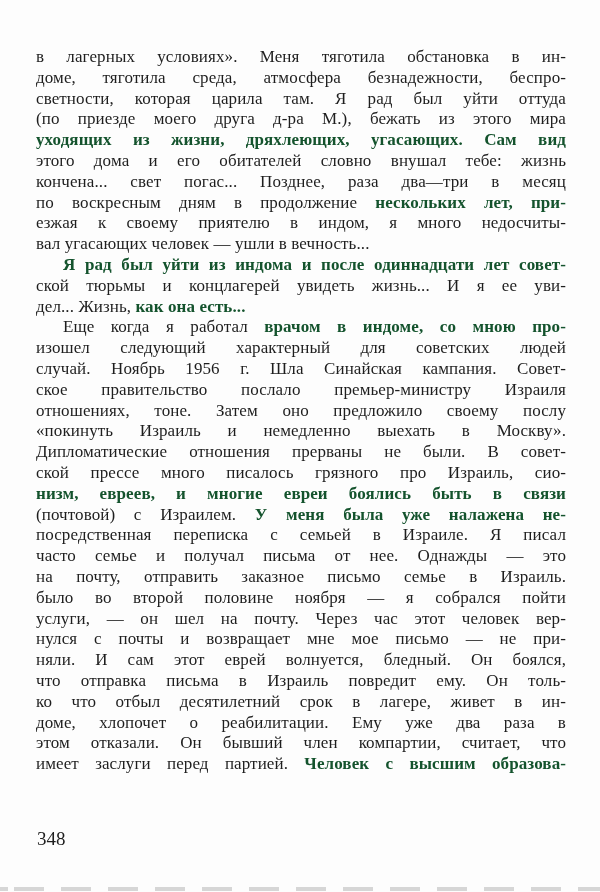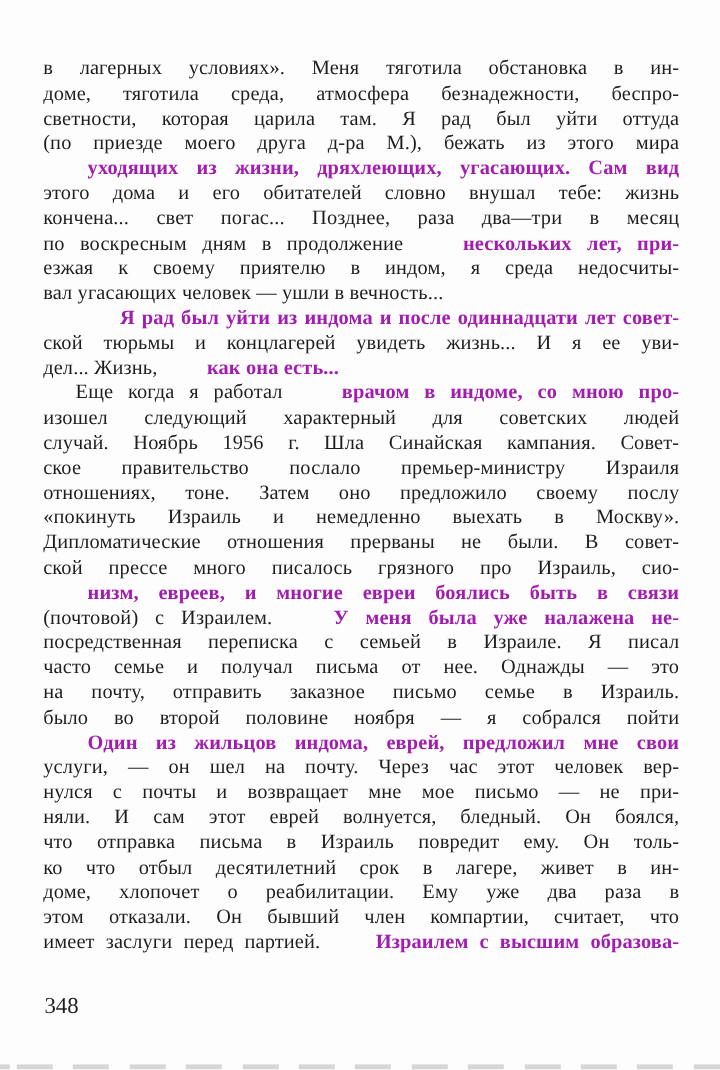--- a/index.html
+++ b/index.html
@@ -32,22 +32,21 @@
     white-space: normal;
   }
   .line.ragged {
     text-align-last: left;
   }
   .line.indent {
     text-indent: 27px;
   }
   .line .b {
     font-weight: 700;
-    color: #a21caf;
-    margin-left: 37px;
+    color: #14532d;
   }
   .page-number {
     position: absolute;
     left: 37px;
     top: 828px;
     font-size: 19px;
     line-height: 22px;
   }
   .perforation {
     position: absolute;
@@ -69,44 +68,43 @@
 <div class="page">
   <div class="text-block">
       <div class="line"><span>в лагерных условиях». Меня тяготила обстановка в ин-</span></div>
       <div class="line"><span>доме, тяготила среда, атмосфера безнадежности, беспро-</span></div>
       <div class="line"><span>светности, которая царила там. Я рад был уйти оттуда</span></div>
       <div class="line"><span>(по приезде моего друга д-ра М.), бежать из этого мира</span></div>
       <div class="line"><span class="b">уходящих из жизни, дряхлеющих, угасающих. Сам вид</span></div>
       <div class="line"><span>этого дома и его обитателей словно внушал тебе: жизнь</span></div>
       <div class="line"><span>кончена... свет погас... Позднее, раза два—три в месяц</span></div>
       <div class="line"><span>по воскресным дням в продолжение </span><span class="b">нескольких лет, при-</span></div>
-      <div class="line"><span>езжая к своему приятелю в индом, я среда недосчиты-</span></div>
+      <div class="line"><span>езжая к своему приятелю в индом, я много недосчиты-</span></div>
       <div class="line ragged"><span>вал угасающих человек — ушли в вечность...</span></div>
       <div class="line indent"><span class="b">Я рад был уйти из индома и после одиннадцати лет совет-</span></div>
       <div class="line"><span>ской тюрьмы и концлагерей увидеть жизнь... И я ее уви-</span></div>
       <div class="line ragged"><span>дел... Жизнь, </span><span class="b">как она есть...</span></div>
       <div class="line indent"><span>Еще когда я работал </span><span class="b">врачом в индоме, со мною про-</span></div>
       <div class="line"><span>изошел следующий характерный для советских людей</span></div>
       <div class="line"><span>случай. Ноябрь 1956 г. Шла Синайская кампания. Совет-</span></div>
       <div class="line"><span>ское правительство послало премьер-министру Израиля</span></div>
       <div class="line"><span>отношениях, тоне. Затем оно предложило своему послу</span></div>
       <div class="line"><span>«покинуть Израиль и немедленно выехать в Москву».</span></div>
       <div class="line"><span>Дипломатические отношения прерваны не были. В совет-</span></div>
       <div class="line"><span>ской прессе много писалось грязного про Израиль, сио-</span></div>
       <div class="line"><span class="b">низм, евреев, и многие евреи боялись быть в связи</span></div>
       <div class="line"><span>(почтовой) с Израилем. </span><span class="b">У меня была уже налажена не-</span></div>
       <div class="line"><span>посредственная переписка с семьей в Израиле. Я писал</span></div>
       <div class="line"><span>часто семье и получал письма от нее. Однажды — это</span></div>
       <div class="line"><span>на почту, отправить заказное письмо семье в Израиль.</span></div>
       <div class="line"><span>было во второй половине ноября — я собрался пойти</span></div>
-      <div class="line"><span class="b">Один из жильцов индома, еврей, предложил мне свои</span></div>
       <div class="line"><span>услуги, — он шел на почту. Через час этот человек вер-</span></div>
       <div class="line"><span>нулся с почты и возвращает мне мое письмо — не при-</span></div>
       <div class="line"><span>няли. И сам этот еврей волнуется, бледный. Он боялся,</span></div>
       <div class="line"><span>что отправка письма в Израиль повредит ему. Он толь-</span></div>
       <div class="line"><span>ко что отбыл десятилетний срок в лагере, живет в ин-</span></div>
       <div class="line"><span>доме, хлопочет о реабилитации. Ему уже два раза в</span></div>
       <div class="line"><span>этом отказали. Он бывший член компартии, считает, что</span></div>
-      <div class="line"><span>имеет заслуги перед партией. </span><span class="b">Израилем с высшим образова-</span></div>
+      <div class="line"><span>имеет заслуги перед партией. </span><span class="b">Человек с высшим образова-</span></div>
     </div>
   <div class="page-number">348</div>
   <div class="perforation"></div>
 </div>
 
 </body></html>

